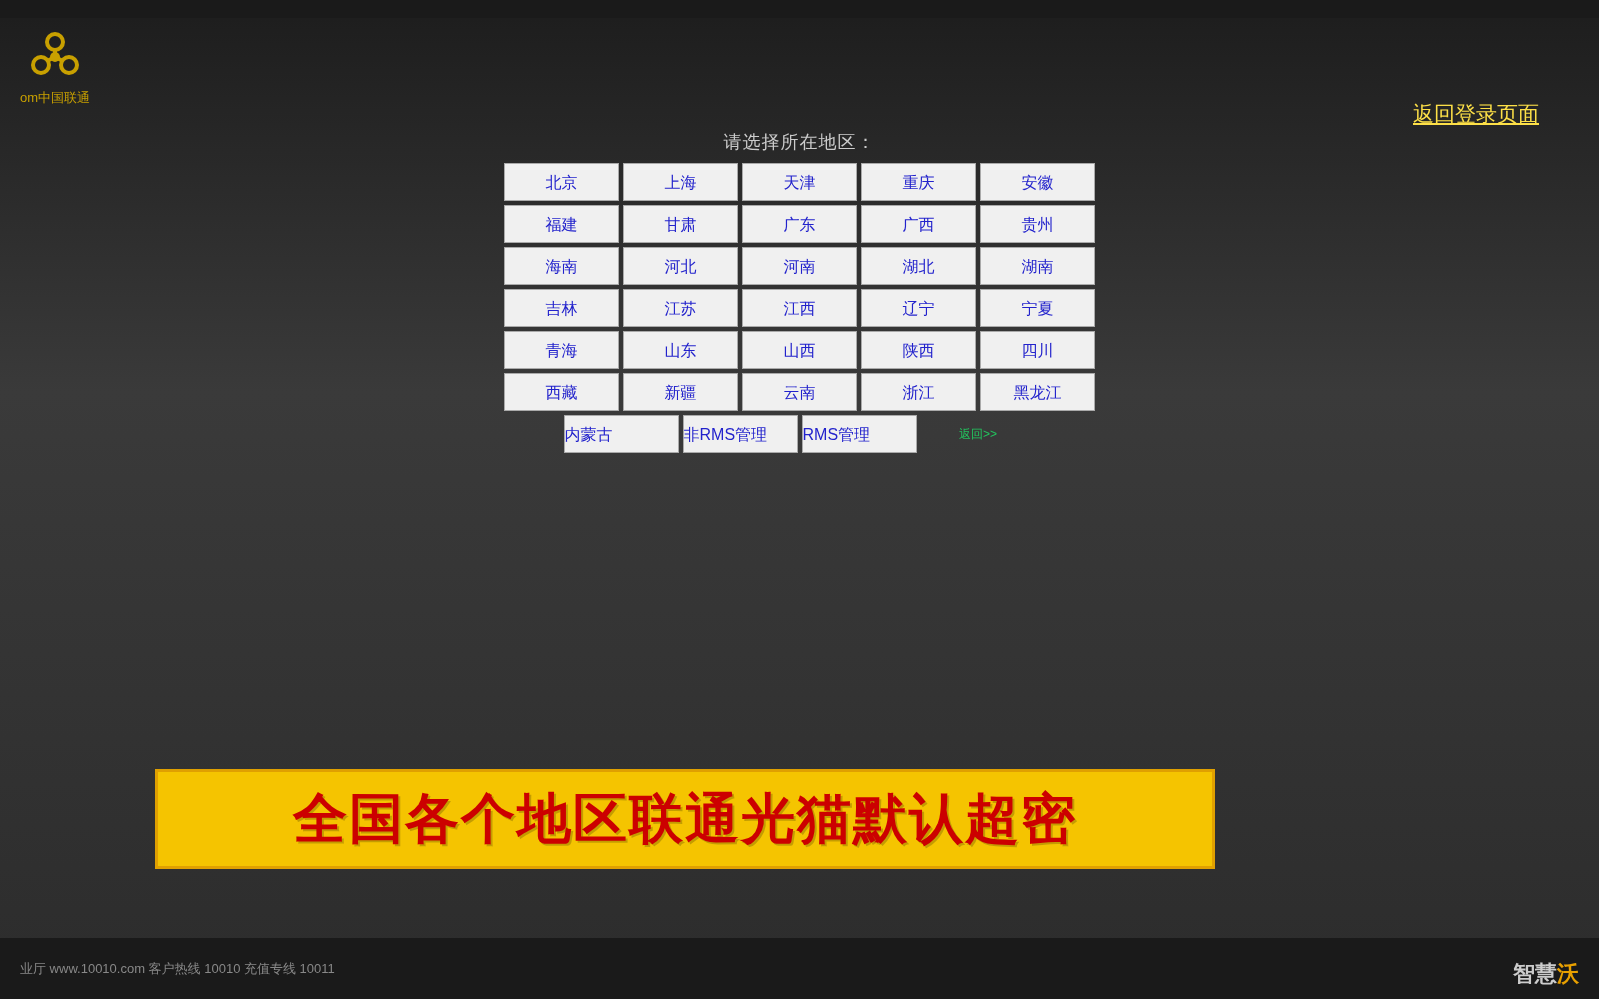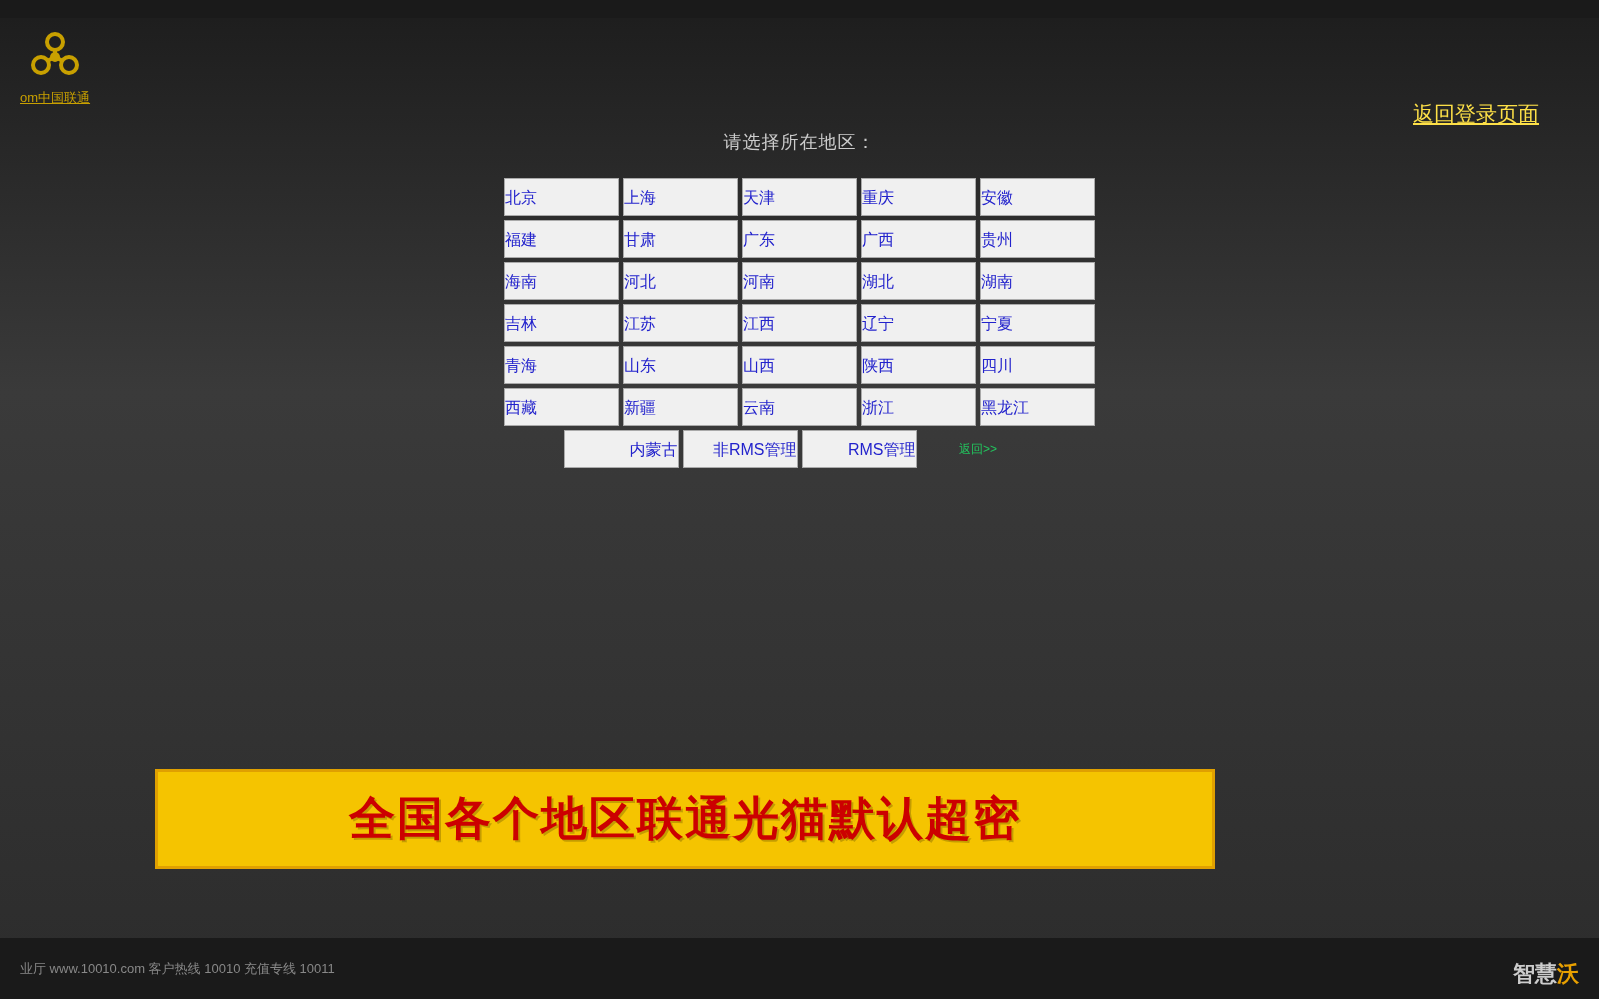--- a/index.html
+++ b/index.html
@@ -35,21 +35,20 @@
     .logo-icon {
       width: 60px;
       height: 55px;
     }
 
     .logo-text {
       color: #c8a000;
       font-size: 13px;
       margin-top: 4px;
       white-space: nowrap;
-      text-decoration: underline;
     }
 
     
     .return-link {
       position: absolute;
       top: 100px;
       right: 60px;
       color: #fde047;
       font-size: 21px;
       cursor: pointer;
@@ -63,59 +62,59 @@
       left: 0;
       right: 0;
       display: flex;
       flex-direction: column;
       align-items: center;
     }
 
     .select-title {
       color: #cccccc;
       font-size: 18px;
-      margin-bottom: 24px;
+      margin-bottom: 9px;
       letter-spacing: 1px;
     }
 
     
     .region-grid {
       display: grid;
       grid-template-columns: repeat(5, 115px);
       gap: 4px;
     }
 
     .region-btn {
       background: #f0f0f0;
       border: 1px solid #aaa;
       color: #2222cc;
       font-size: 16px;
       height: 38px;
       cursor: pointer;
-      text-align: left;
+      text-align: center;
       line-height: 38px;
       display: block;
     }
 
     
     .bottom-row {
       display: flex;
       gap: 4px;
       margin-top: 4px;
     }
 
     .bottom-btn {
       background: #f0f0f0;
       border: 1px solid #aaa;
       color: #2222cc;
       font-size: 16px;
       height: 38px;
       width: 115px;
       cursor: pointer;
-      text-align: right;
+      text-align: left;
       line-height: 38px;
       display: block;
     }
 
     .return-btn {
       background: transparent;
       border: none;
       color: #22c55e;
       font-size: 12px;
       height: 38px;
@@ -135,21 +134,21 @@
       height: 100px;
       background: #f5c400;
       display: flex;
       align-items: center;
       justify-content: center;
       border: 3px solid #e0a000;
     }
 
     .banner-text {
       color: #cc0000;
-      font-size: 46px;
+      font-size: 54px;
       font-weight: bold;
       letter-spacing: 2px;
       text-shadow: 2px 2px 0px rgba(0,0,0,0.2);
     }
 
     
     .footer {
       position: absolute;
       bottom: 0;
       left: 0;

